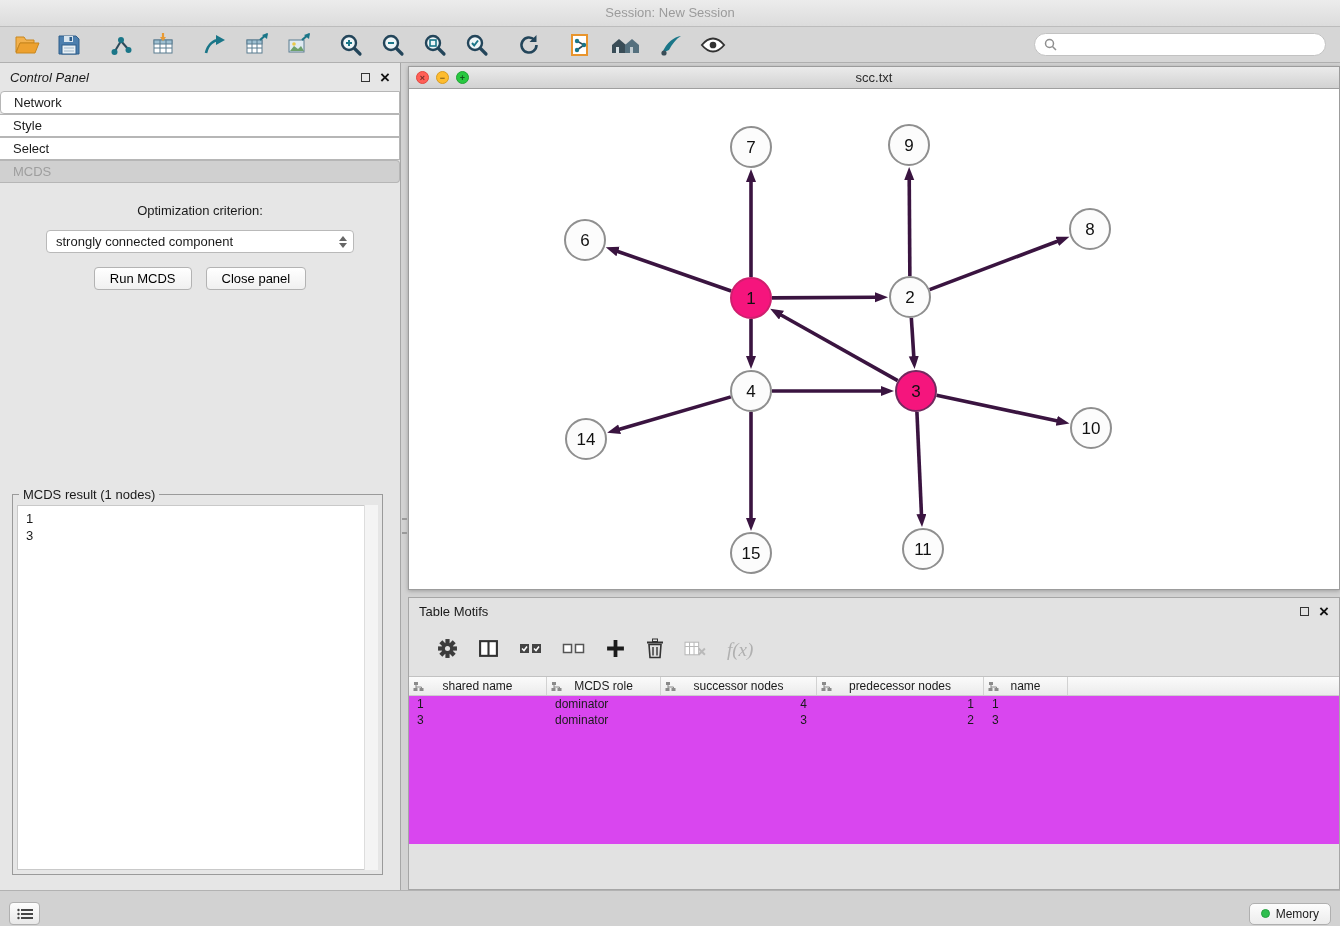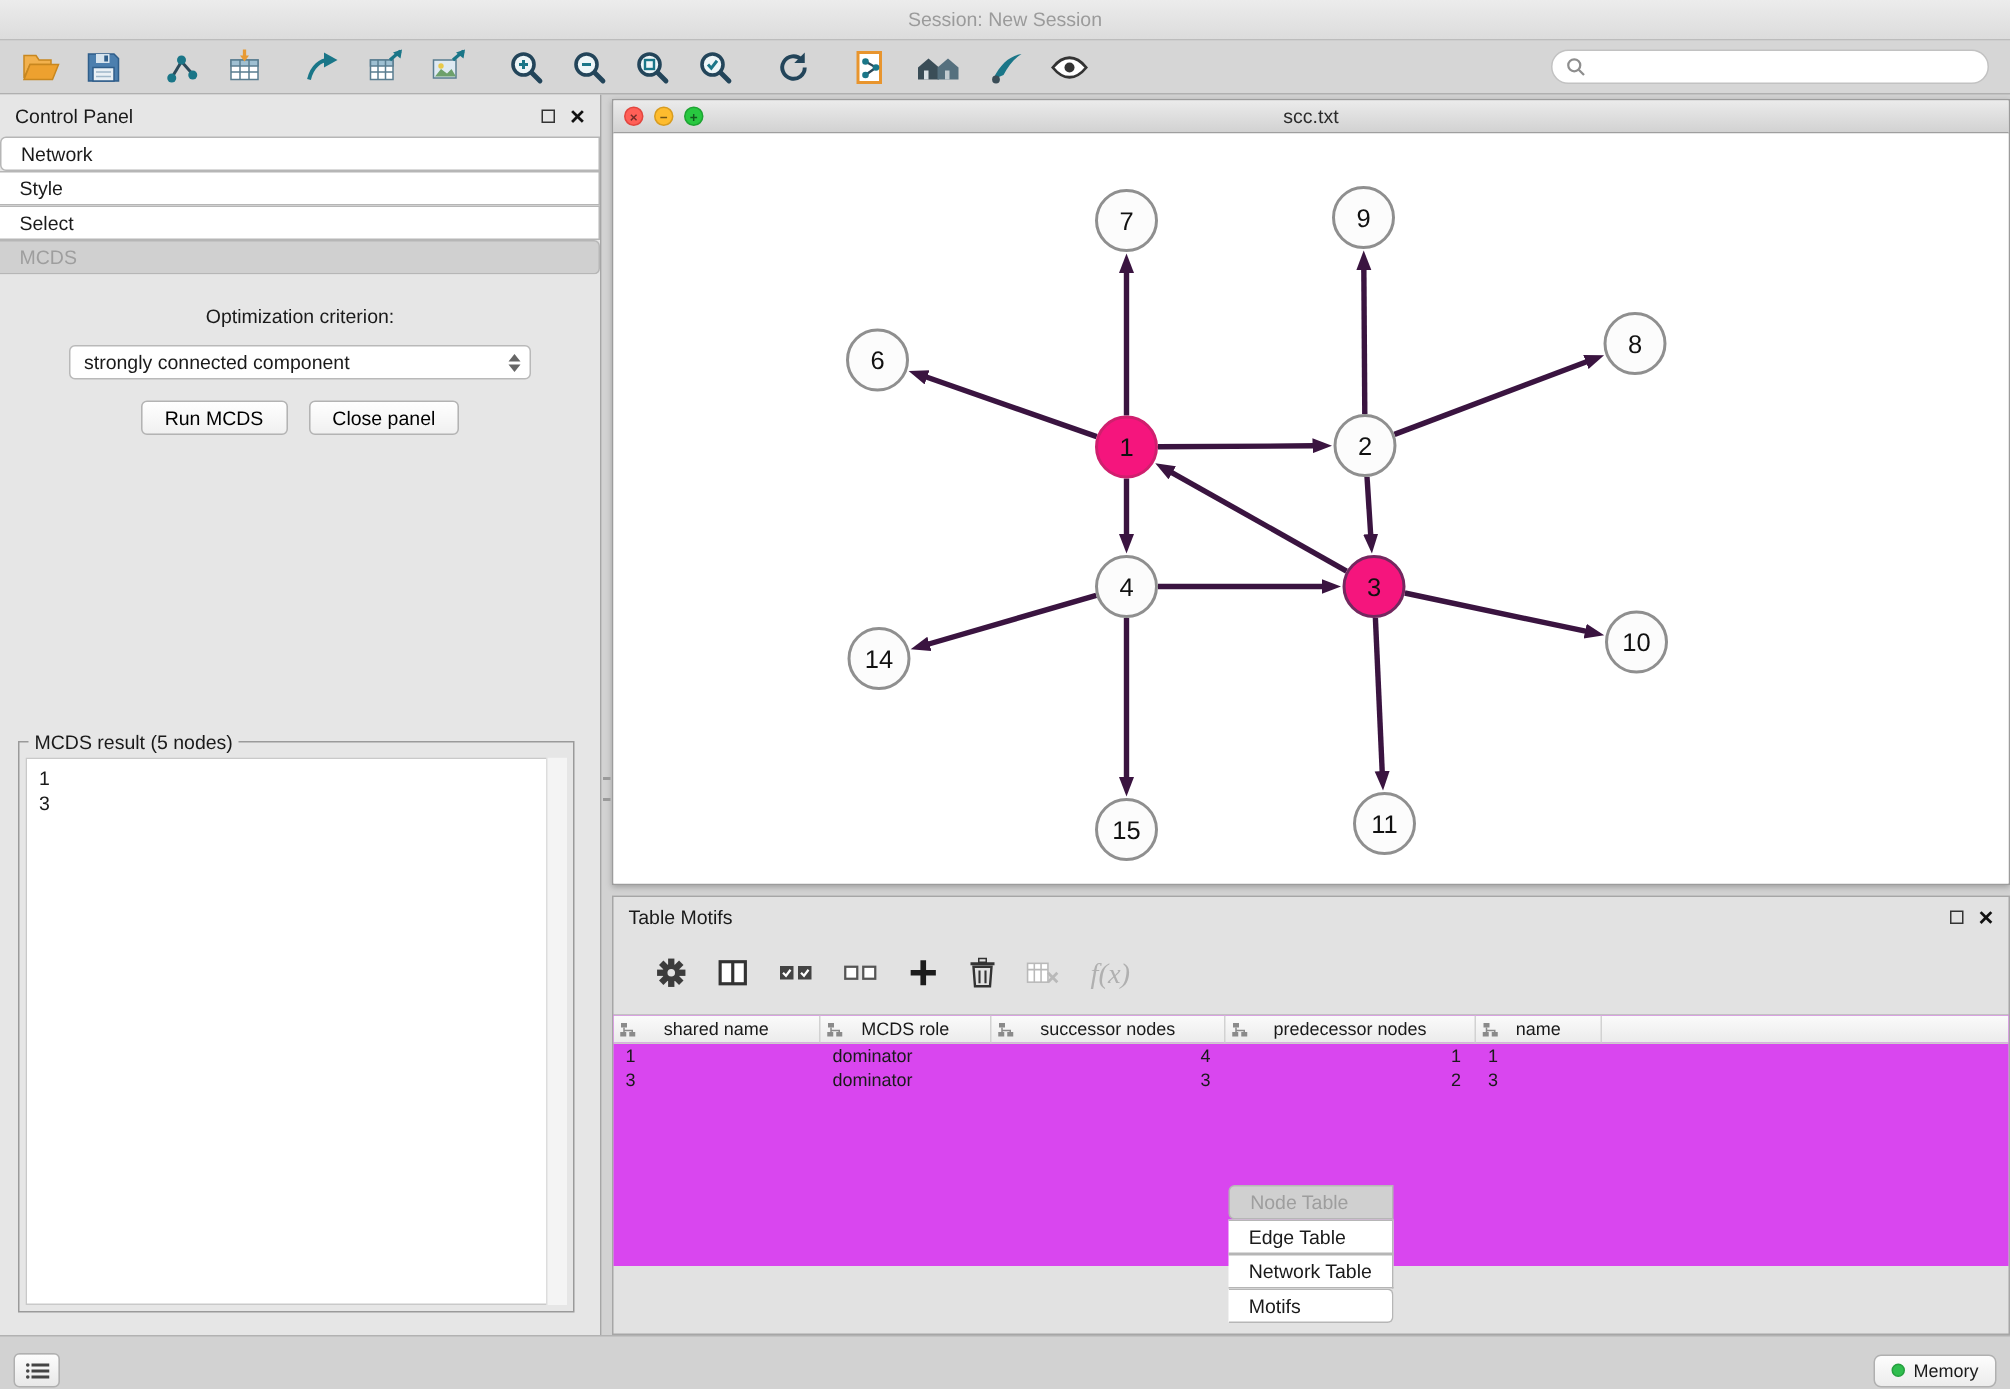--- a/index.html
+++ b/index.html
@@ -21,21 +21,21 @@
     padding: 0 9px; gap: 5px; }
   .search-field input { border: none; outline: none; flex: 1; font-size: 12px; background: transparent; }
 
   
   .main { display: flex; height: 827px; position: relative; }
 
   
   .control-panel { width: 401px; background: #e6e6e6; border-right: 1px solid #a6a6a6;
     display: flex; flex-direction: column; position: relative; }
   .panel-header { height: 28px; display: flex; align-items: center; padding: 0 10px; gap: 10px; }
-  .panel-header .ph-title { flex: 1; }
+  .panel-header .ph-title { flex: 1; font-style: italic; }
   .float-icon { width: 9px; height: 9px; border: 1.5px solid #333; display: inline-block; }
   .close-icon { font-size: 17px; font-weight: bold; color: #111; line-height: 1; cursor: default; }
   .seg-row { display: flex; justify-content: center; flex-direction: column; }
   .seg { font-size: 13px; padding: 3px 13px; background: #fff; border: 1px solid #b6b6b6;
     border-left: none; cursor: default; white-space: nowrap; }
   .seg:first-child { border-left: 1px solid #b6b6b6; border-radius: 4px 0 0 4px; }
   .seg:last-child { border-radius: 0 4px 4px 0; }
   .seg.active { background: #d0d0d0; color: #9e9e9e; }
   .cp-body { flex: 1; padding-top: 20px; display: flex; flex-direction: column; align-items: center; }
   .opt-label { font-size: 13px; }
@@ -275,21 +275,21 @@
             <i class="up"></i>
             <i class="down"></i>
           </span>
       </div>
       <div class="btn-row">
         <button class="btn">Run MCDS</button>
         <button class="btn">Close panel</button>
       </div>
     </div>
     <div class="result-fieldset">
-      <span class="result-legend">MCDS result (5 nodes)</span>
+      <span class="result-legend">MCDS result (1 nodes)</span>
       <div class="result-box">1
 3</div>
       <div class="result-scroll"></div>
     </div>
   </div>
 
   <div class="split-handle"></div>
 
   <div class="right-col">
 
@@ -493,28 +493,20 @@
             </div>
             <div class="tr">
               <div class="td left" style="width: 138px;">3</div>
               <div class="td left" style="width: 114px;">dominator</div>
               <div class="td right" style="width: 156px;">3</div>
               <div class="td right" style="width: 167px;">2</div>
               <div class="td left" style="width: 84px;">3</div>
             </div>
           </div>
       </div>
-      <div class="tp-bottom">
-        <div class="seg-row" id="tp-tabs">
-            <div class="seg active">Node Table</div>
-            <div class="seg">Edge Table</div>
-            <div class="seg">Network Table</div>
-            <div class="seg">Motifs</div>
-          </div>
-      </div>
     </div>
 
   </div>
 </div>
 
 <div class="statusbar">
   <span class="sb-btn">
     <svg width="16" height="12" viewBox="0 0 16 12">
         <circle cx="1.5" cy="2" r="1.2" fill="#444"></circle>
         <rect x="4" y="1" width="12" height="2" fill="#444"></rect>

